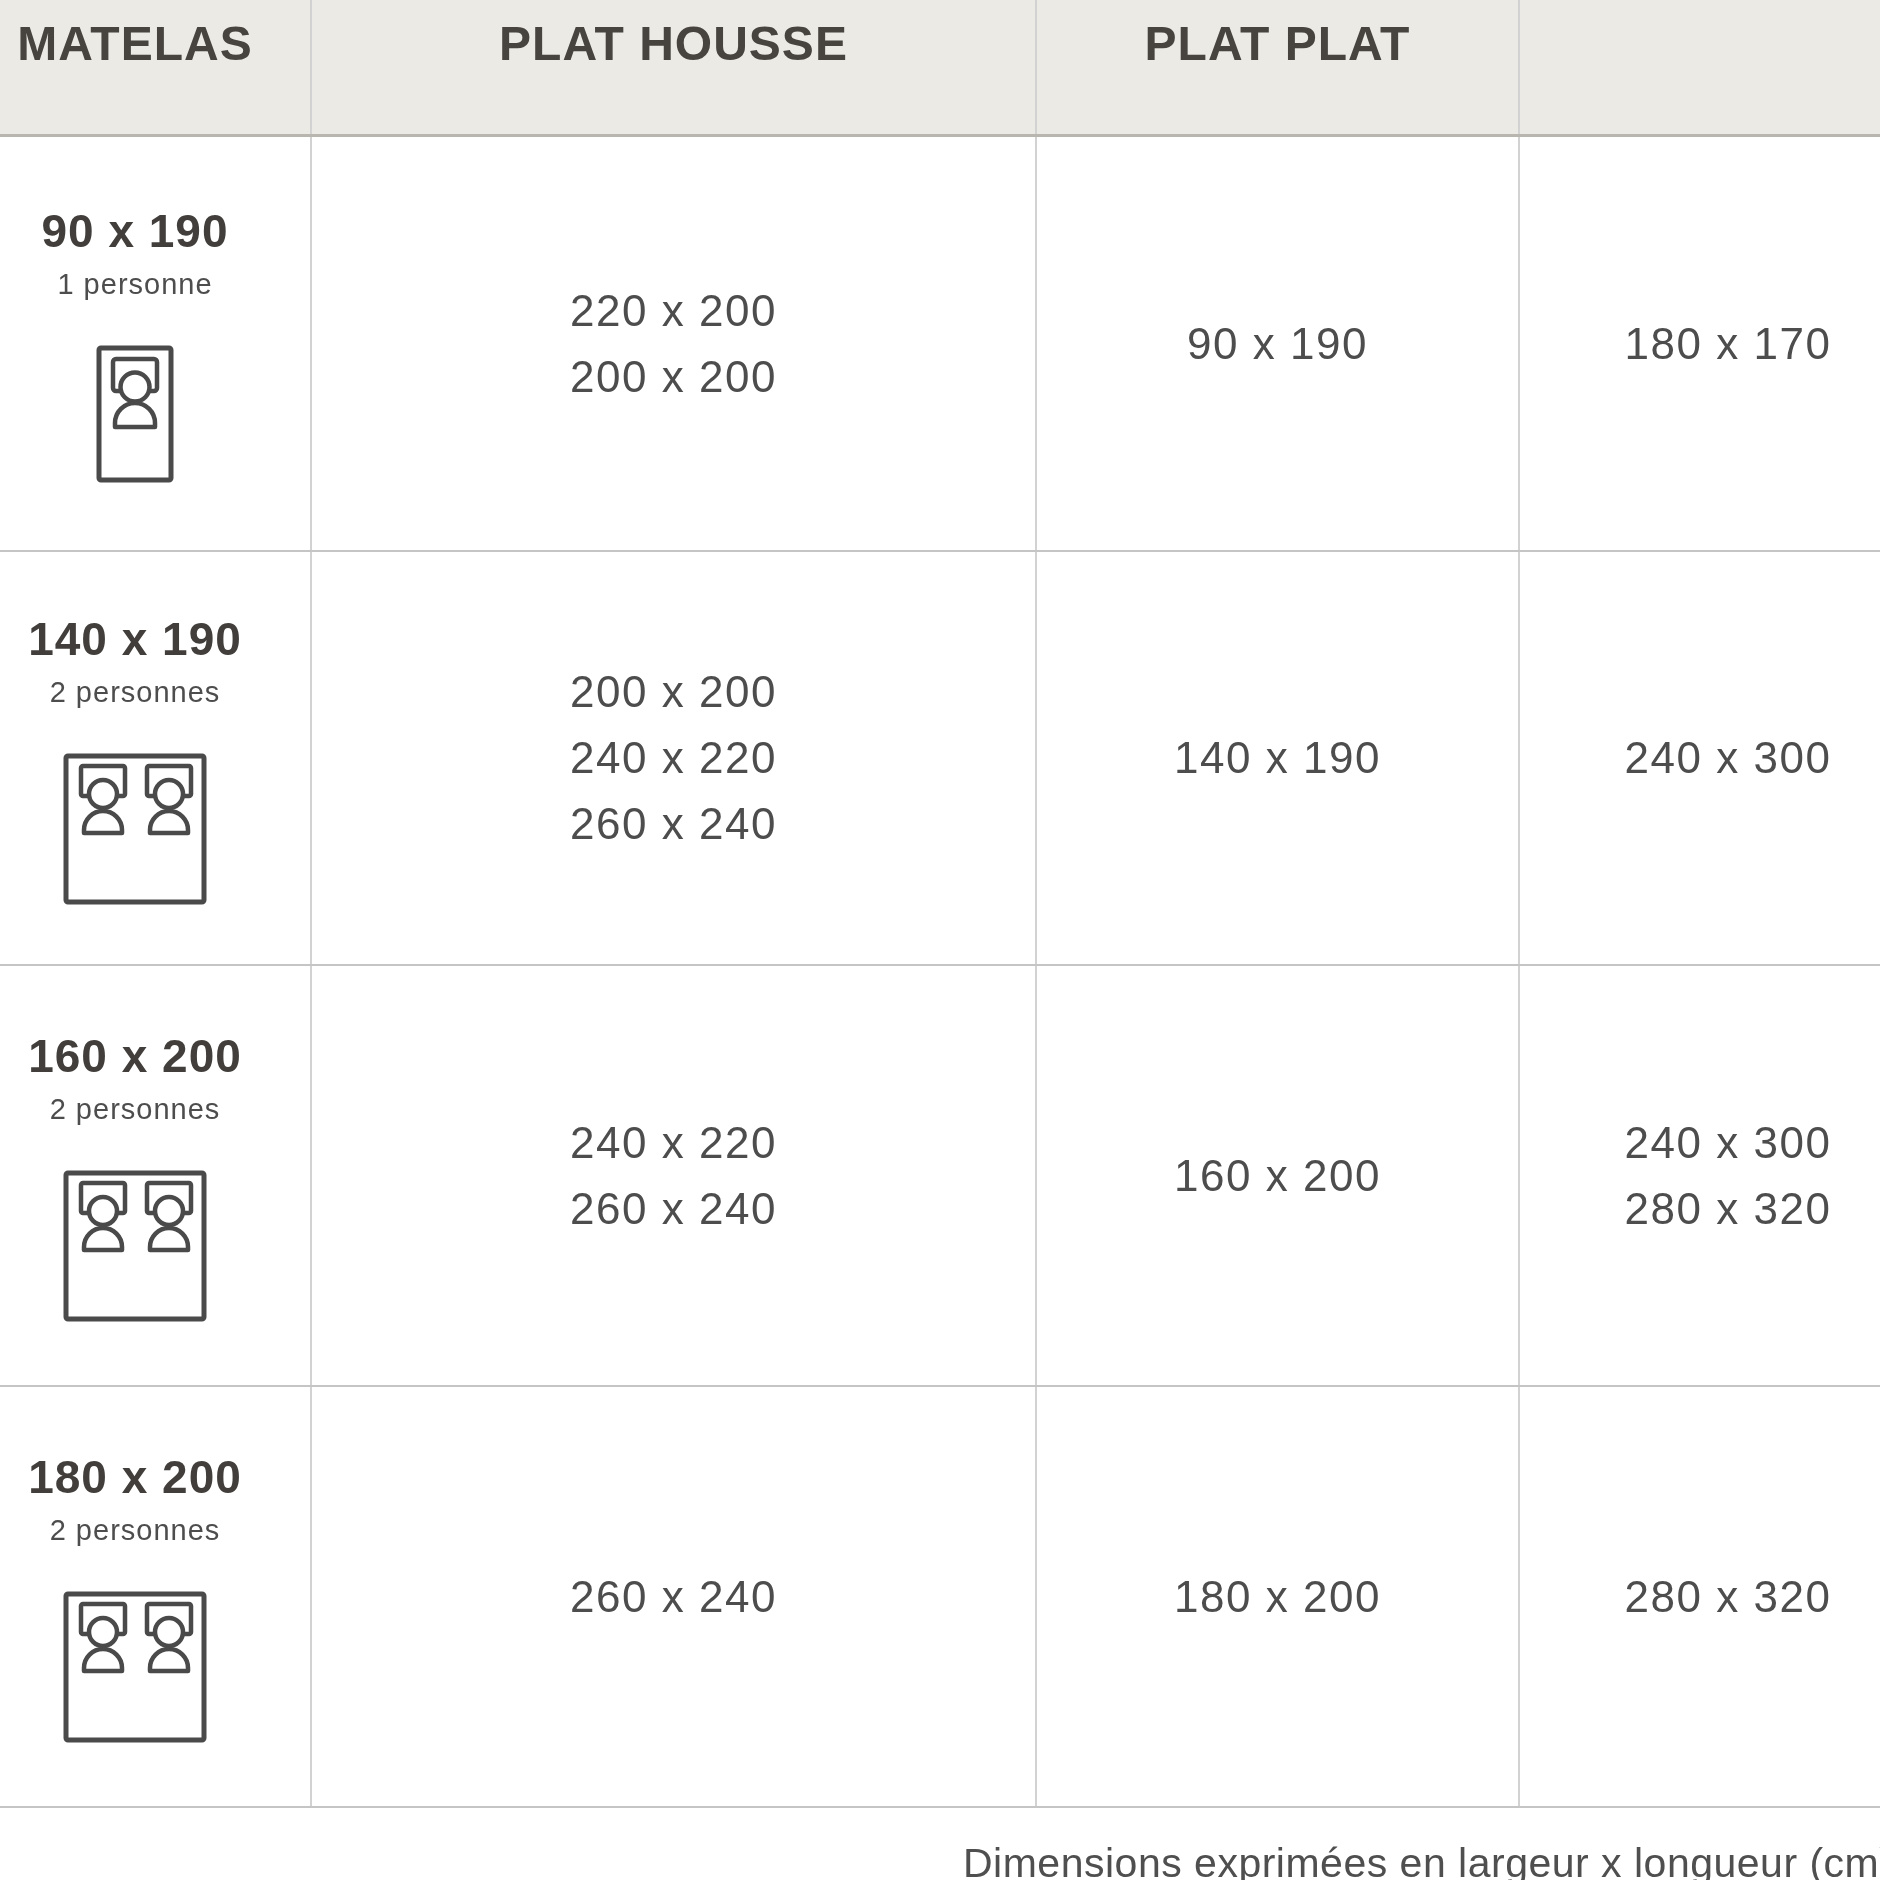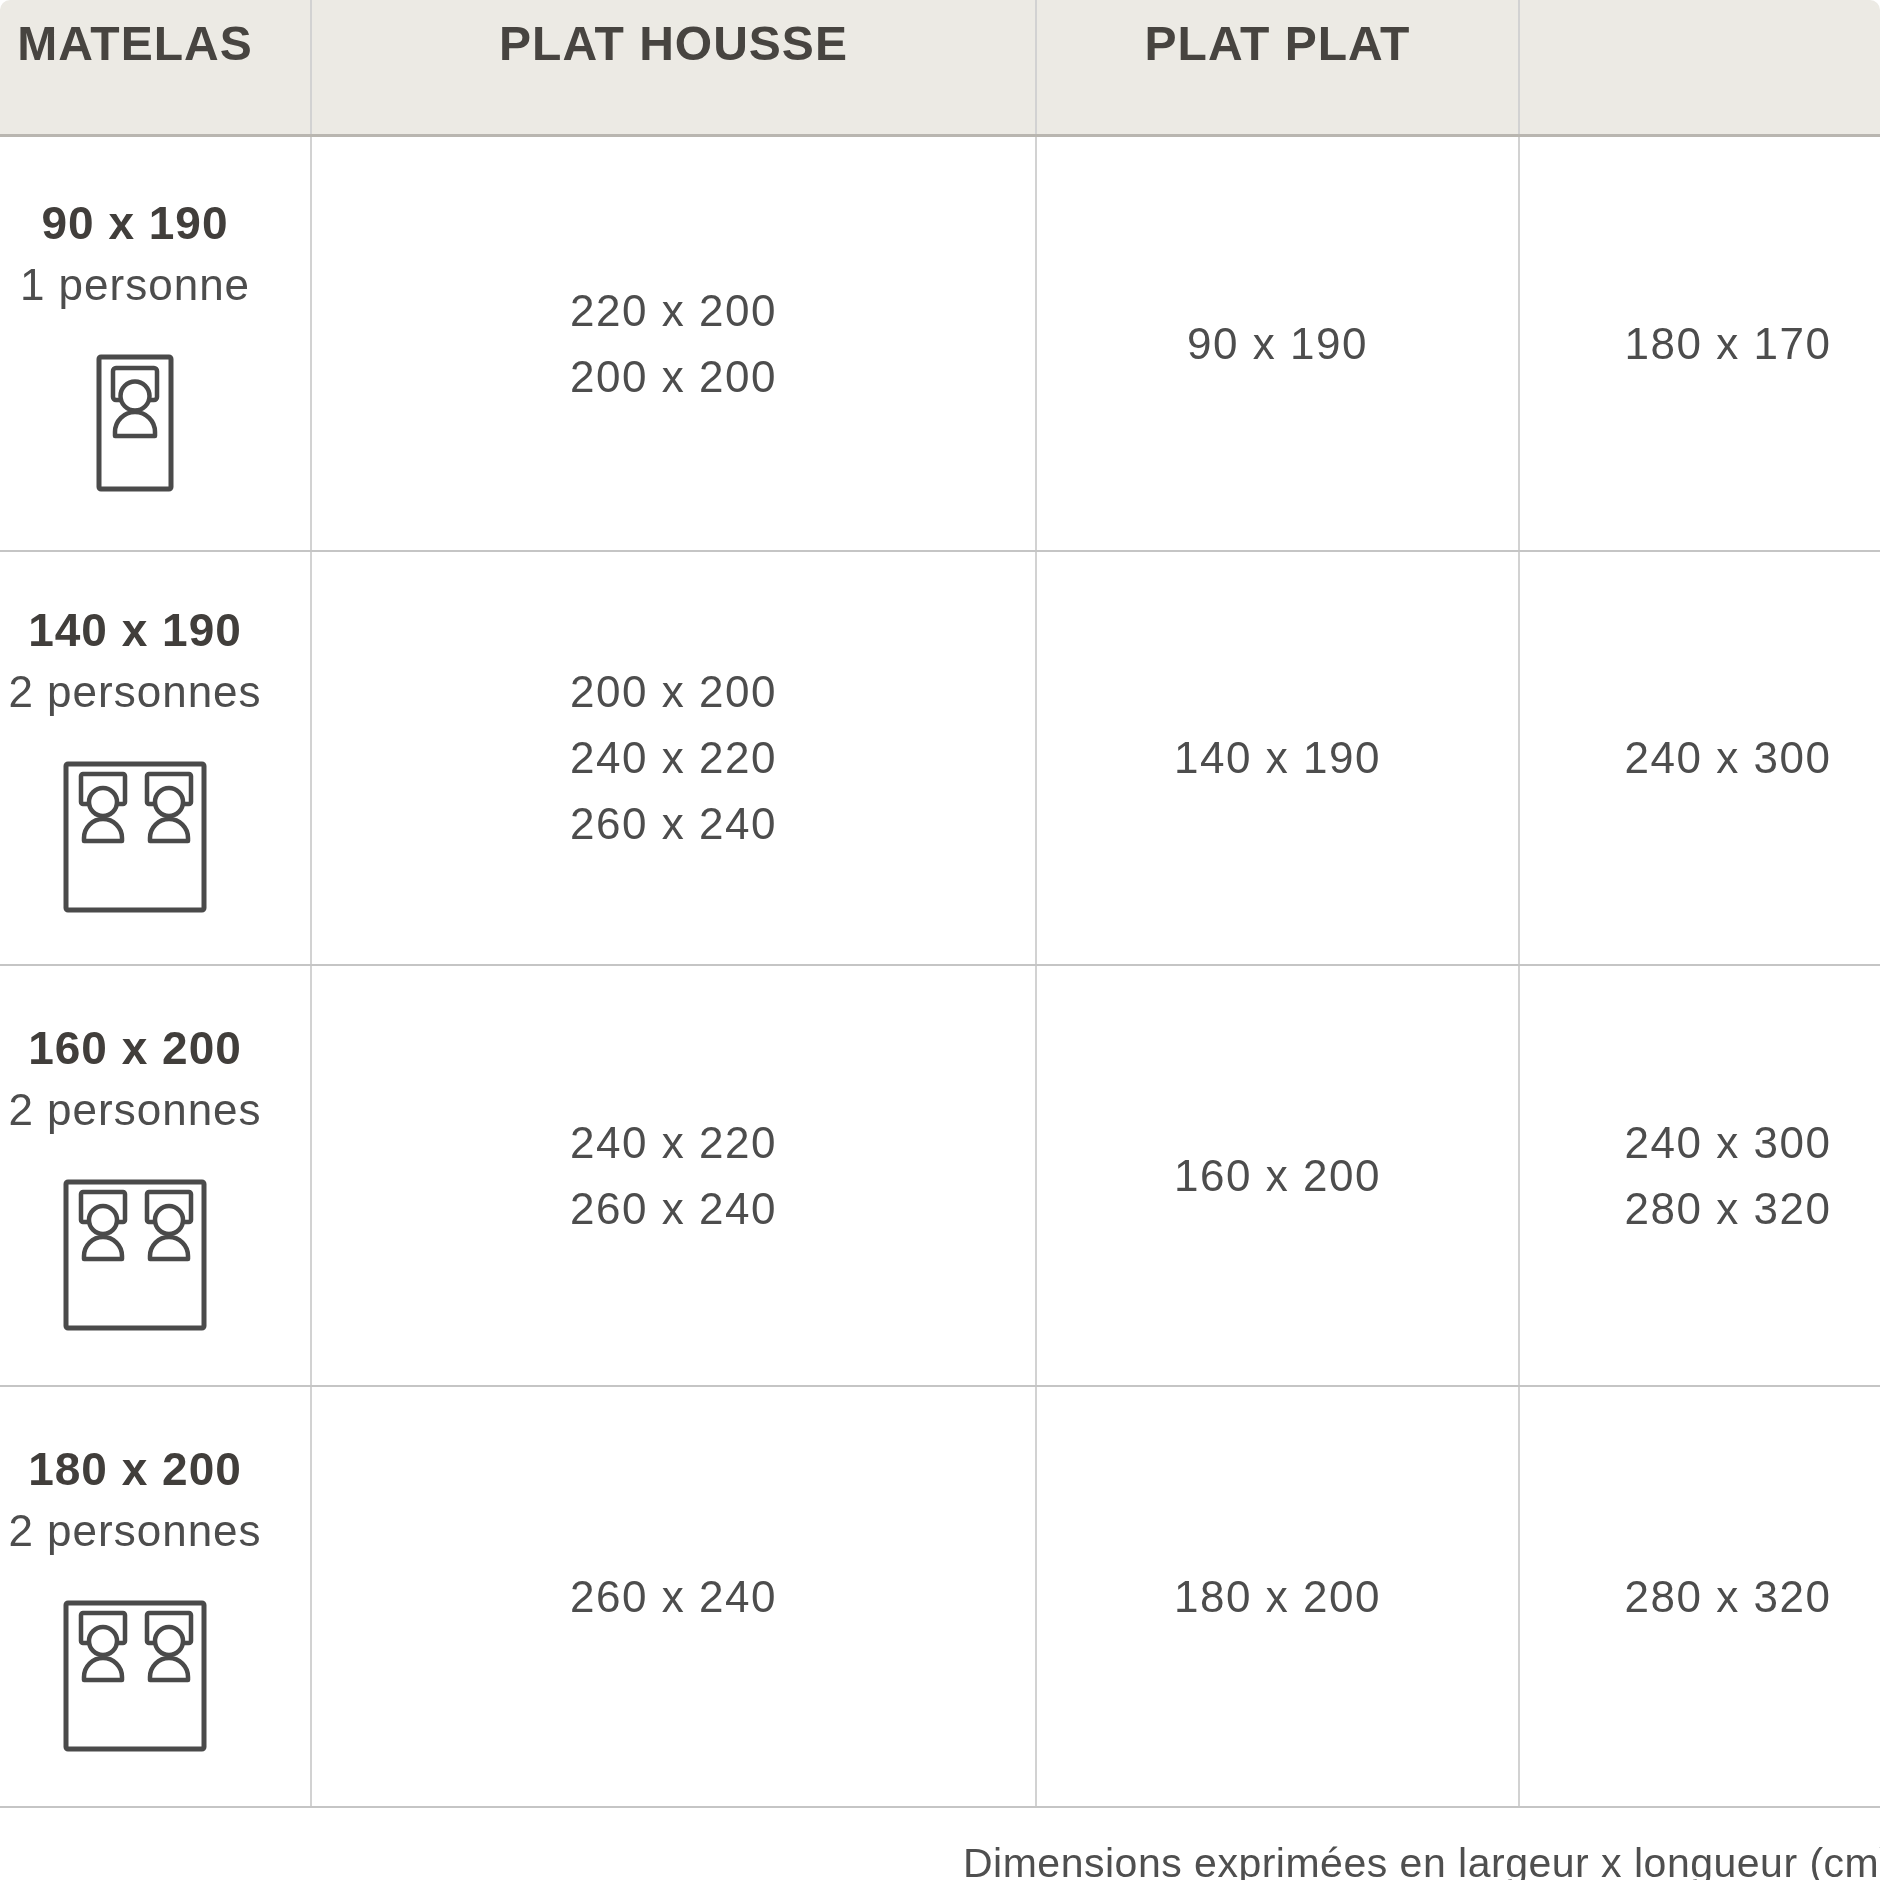--- a/index.html
+++ b/index.html
@@ -1,21 +1,21 @@
 <!DOCTYPE html>
 <html><head>
 <meta charset="utf-8">
 <style>
   html,body{margin:0;padding:0;}
   body{
     width:1880px;height:1880px;overflow:hidden;position:relative;
     background:#ffffff;
     font-family:"Liberation Sans","DejaVu Sans",sans-serif;
   }
-  .page{position:absolute;inset:0;overflow:hidden;border-radius:10px;}
+  .page{position:absolute;inset:0;overflow:hidden;}
 
   
   .size-table{
     position:absolute;left:-40px;top:0;width:1978px;background:#ffffff;
   }
   .trow{
     display:grid;
     grid-template-columns:352px 725px 483px 418px;
     border-bottom:2px solid #c5c5c5;
     box-sizing:border-box;
@@ -45,21 +45,21 @@
     font-size:48px;font-weight:bold;color:#474440;
     letter-spacing:1px;white-space:nowrap;
   }
 
   .mat-size{
     font-size:46px;font-weight:bold;color:#413e3b;
     letter-spacing:1px;white-space:nowrap;
   }
   .mat-persons{
     margin-top:10px;
-    font-size:44px;color:#4d4d4d;
+    font-size:29px;color:#4d4d4d;
     letter-spacing:1px;white-space:nowrap;
   }
   .bed-icon{margin-top:44px;display:block;}
 
   .cell-line{
     font-size:44px;color:#4d4d4d;line-height:66px;
     letter-spacing:1.5px;text-align:center;white-space:nowrap;
   }
 
   .footer-note{

